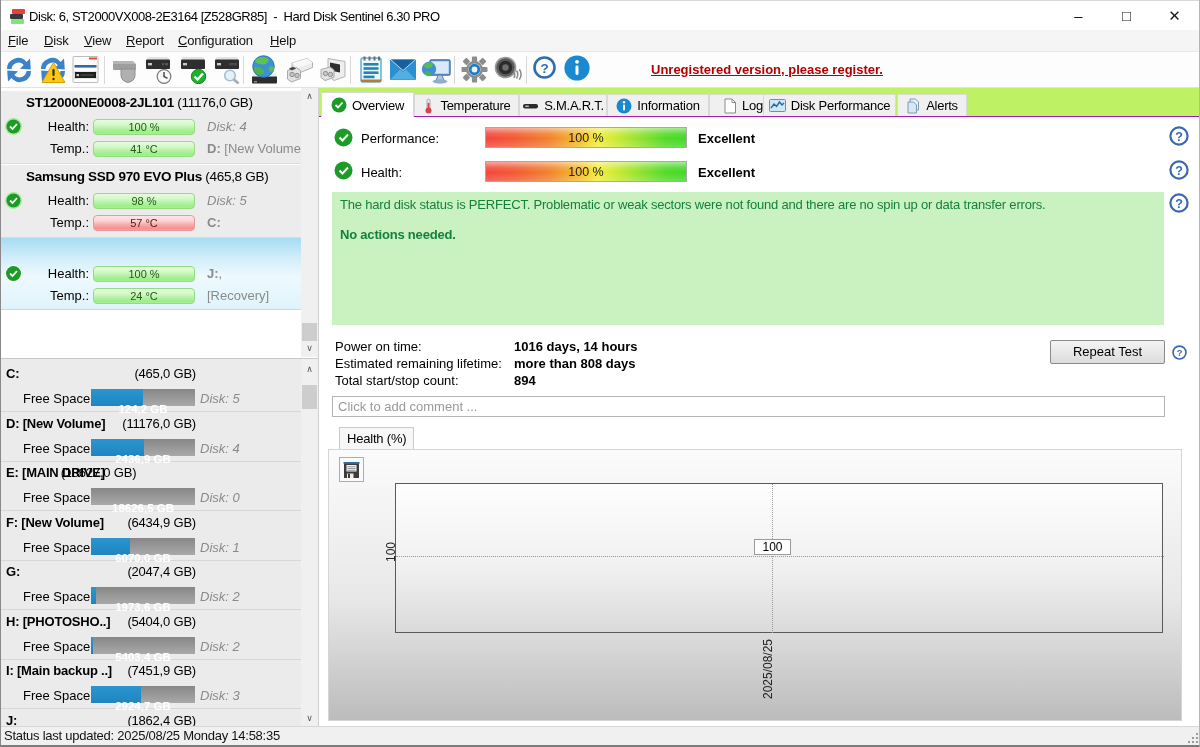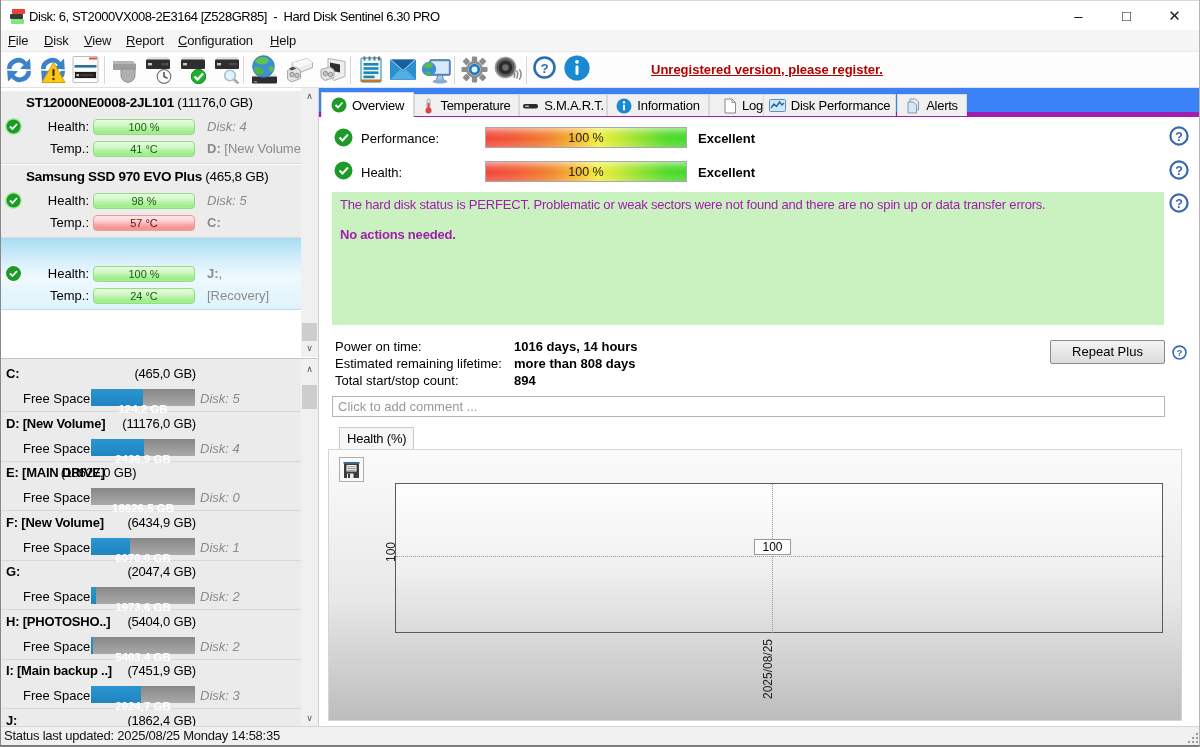--- a/index.html
+++ b/index.html
@@ -42,28 +42,28 @@
 .grayi { color:#8a8a8a; font-style:italic; }
 
 .pentry { position:absolute; left:0; width:300px; height:49px; background:#ebebeb; border-bottom:1px solid #d7d7d7; }
 .ptitle { position:absolute; top:3px; font-size:13px; letter-spacing:-0.2px; color:#000; }
 .fsbar { position:absolute; left:90px; top:26px; width:104px; height:17px; background:linear-gradient(180deg,#878787,#a9a9a9); text-align:center; color:#fff; font-weight:bold; font-size:11.5px; line-height:17px; }
 .fsfill { position:absolute; left:0; top:0; height:17px; background:linear-gradient(180deg,#2a95cf,#1f85c0); }
 .fstxt { position:relative; z-index:2;margin-top:12px; }
 
 
 #rightpanel { position:absolute; left:318px; top:88px; width:882px; height:640px; background:#fff; }
-#tabbar { position:absolute; left:0; top:0; width:882px; height:29px; background:#3b82f6; border-bottom:5px solid #a21caf; }
+#tabbar { position:absolute; left:0; top:0; width:882px; height:29px; background:#bef264; border-bottom:1px solid #a21caf; }
 .tab { position:absolute; top:6px; height:22px; background:#f0f0f0; border:1px solid #d9d9d9; border-bottom:none; font-size:13px; letter-spacing:-0.25px; color:#000; white-space:nowrap; display:flex; align-items:center; justify-content:center; }
 .tab.active { background:#fff; top:4px; height:25px; z-index:3; }
 .tabico { display:inline-block; margin-right:5px; flex:none; }
 
 .prow { position:absolute; font-size:13px; }
 .gradbar { position:absolute; left:166px; width:202px; height:21px; border:1px solid #a9a9a9; background:linear-gradient(180deg,rgba(255,255,255,0.5) 0%,rgba(255,255,255,0.12) 30%,rgba(255,255,255,0) 55%,rgba(255,255,255,0.18) 100%),linear-gradient(90deg,#f2463c 0%,#f25b33 15%,#f0832d 32%,#f5b92b 46%,#f2ee3a 56%,#c8e832 66%,#8ce12e 78%,#52da29 90%,#43d828 100%); text-align:center; font-size:12.5px; color:#222; line-height:20px; }
-#greenbox { position:absolute; left:13px; top:104px; width:832px; height:133px; background:#c9f2c0; font-size:13px; letter-spacing:-0.2px; color:#a21caf; padding:5px 8px; }
+#greenbox { position:absolute; left:13px; top:104px; width:832px; height:133px; background:#c9f2c0; font-size:13px; letter-spacing:-0.2px; color:#15803d; padding:5px 8px; }
 #commentbox { position:absolute; left:13px; top:308px; width:833px; height:21px; border:1px solid #b5b5b5; background:#fff; font-size:13px; color:#999; line-height:19px; padding-left:5px; }
 
 #charttab { position:absolute; left:20px; top:339px; height:22px; background:#f7f7f7; border:1px solid #c9c9c9; border-bottom:none; font-size:13px; letter-spacing:-0.2px; line-height:21px; padding:0 7px; z-index:2; }
 #chartpanel { position:absolute; left:9px; top:361px; width:854px; height:272px; background:linear-gradient(180deg,#fbfbfb 0%,#e8e8e8 55%,#bcbcbc 100%); border:1px solid #d5d5d5; }
 #plot { position:absolute; left:66px; top:33px; width:768px; height:150px; border:1px solid #5a5a5a; background:linear-gradient(180deg,#fefefe 0%,#efefef 60%,#dadada 100%); }
 
 
 #statusbar { position:absolute; left:0; top:726px; width:1200px; height:19px; background:#f0f0f0; border-top:1px solid #d7d7d7; font-size:13px; letter-spacing:-0.25px; color:#111; padding-left:3px; line-height:18px; }
 </style>
 </head>
@@ -453,21 +453,21 @@
       <text x="10" y="14.5" font-size="12.5" font-weight="bold" fill="#3a68b0" text-anchor="middle" font-family="Liberation Sans">?</text>
     </svg>
 
   <div class="prow" style="left:16px;top:251px">Power on time:</div>
   <div class="prow" style="left:195px;top:251px;font-weight:bold">1016 days, 14 hours</div>
   <div class="prow" style="left:16px;top:268px">Estimated remaining lifetime:</div>
   <div class="prow" style="left:195px;top:268px;font-weight:bold">more than 808 days</div>
   <div class="prow" style="left:16px;top:285px">Total start/stop count:</div>
   <div class="prow" style="left:195px;top:285px;font-weight:bold">894</div>
 
-  <div class="abs" style="left:731px;top:252px;width:115px;height:24px;background:linear-gradient(180deg,#f4f4f4,#dcdcdc);border:1px solid #8a8a8a;border-radius:2px;text-align:center;font-size:13px;line-height:22px">Repeat Plus</div>
+  <div class="abs" style="left:731px;top:252px;width:115px;height:24px;background:linear-gradient(180deg,#f4f4f4,#dcdcdc);border:1px solid #8a8a8a;border-radius:2px;text-align:center;font-size:13px;line-height:22px">Repeat Test</div>
   <svg class="abs qmark" style="left:853px;top:257px" width="15" height="15" viewBox="0 0 20 20">
       <circle cx="10" cy="10" r="8.6" fill="#fff" stroke="#3a68b0" stroke-width="2.2"></circle>
       <text x="10" y="14.5" font-size="12.5" font-weight="bold" fill="#3a68b0" text-anchor="middle" font-family="Liberation Sans">?</text>
     </svg>
 
   <div id="commentbox">Click to add comment ...</div>
 
   <div id="charttab">Health (%)</div>
   <div id="chartpanel">
     <svg class="abs" style="left:10px;top:7px" width="25" height="25" viewBox="0 0 25 25">

